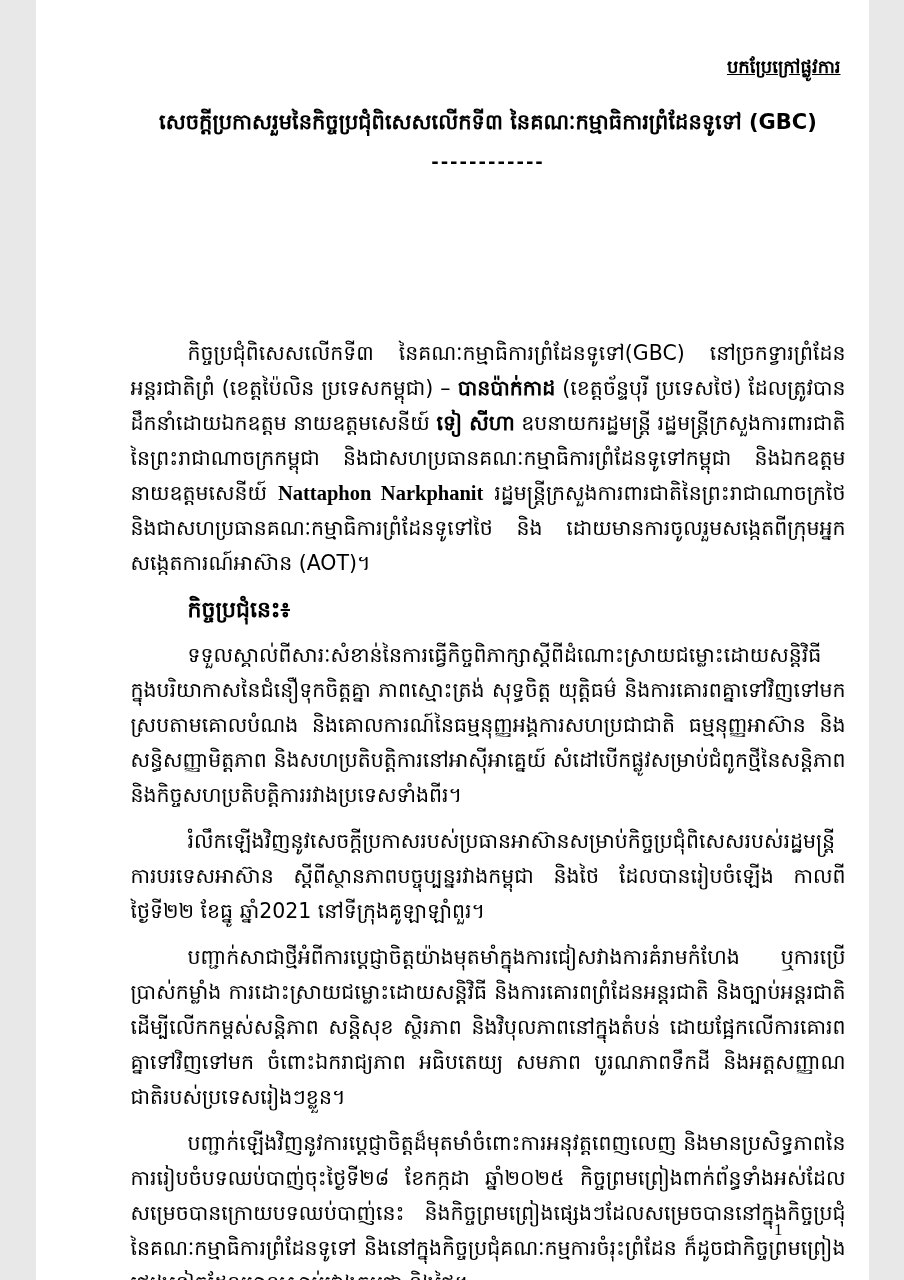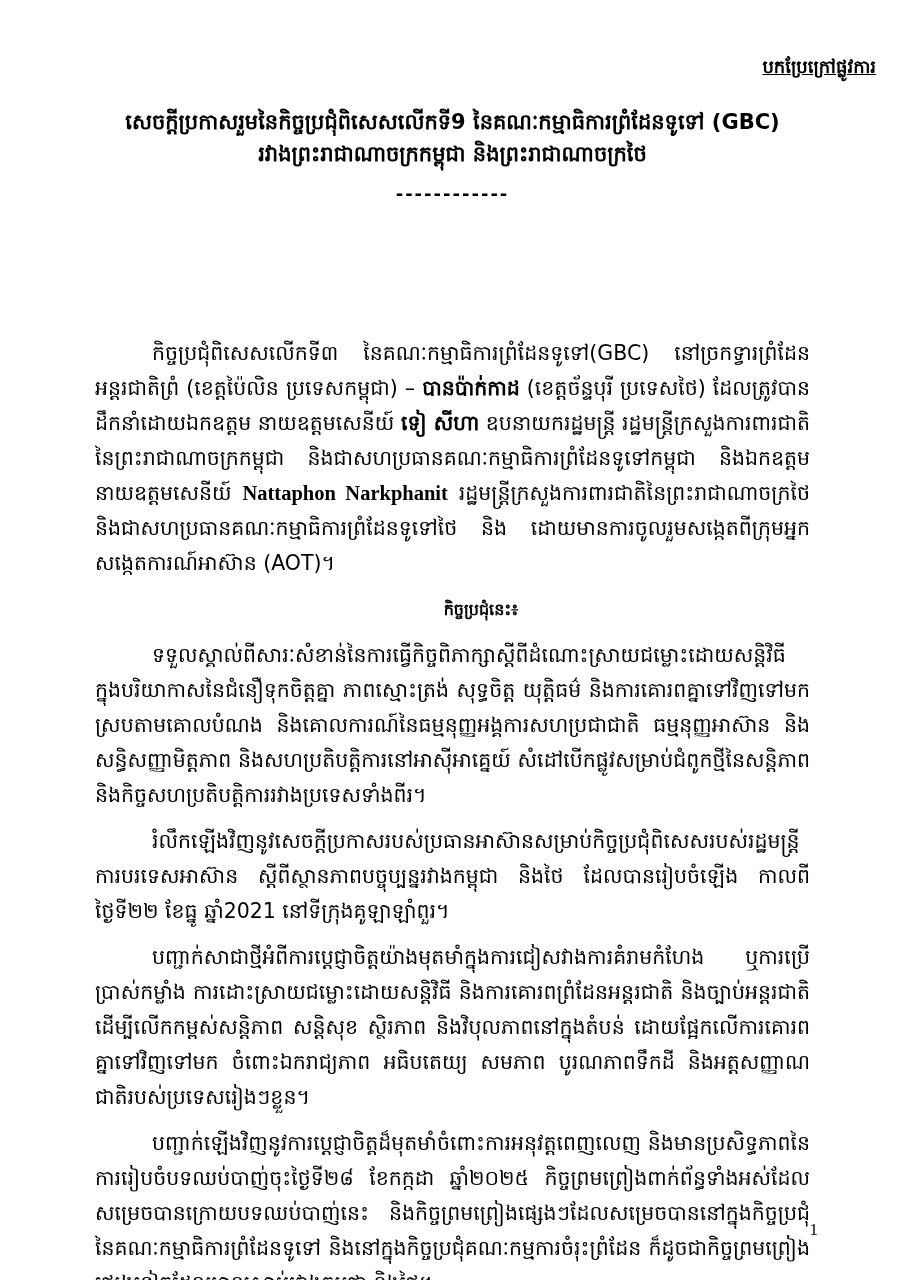--- a/index.html
+++ b/index.html
@@ -2,21 +2,21 @@
 <html lang="km"><head>
 <meta charset="utf-8">
 <style>
   html, body {
     margin: 0;
     padding: 0;
     background: #e8e8e8;
   }
   .page {
     position: relative;
-    width: 904px;
+    width: 833px;
     height: 1280px;
     margin: 0 auto;
     background: #ffffff;
     color: #000000;
     font-family: "DejaVu Sans", sans-serif;
     overflow: hidden;
   }
   .header-note {
     position: absolute;
     top: 55px;
@@ -52,24 +52,24 @@
     font-size: 20.5px;
     line-height: 35px;
     text-align: justify;
   }
   .body-block p {
     margin: 0 0 11px 0;
     text-indent: 57px;
   }
   .section-heading {
     margin: 16px 0 10px 0;
-    font-size: 16px;
+    font-size: 22px;
     font-weight: bold;
     text-indent: 0;
-    text-align: center;
+    text-align: left;
   }
   .run-bold { font-weight: bold; }
   .run-bold-latin {
     font-weight: bold;
     font-family: "Liberation Serif", serif;
   }
   .page-number {
     position: absolute;
     top: 1220px;
     right: 86px;
@@ -78,22 +78,21 @@
   }
 </style>
 </head>
 <body>
 
 <div class="page">
 
   <div class="header-note">បកប្រែក្រៅផ្លូវការ</div>
 
   <div class="title-block">
-    <span class="title-line">សេចក្តីប្រកាសរួមនៃកិច្ចប្រជុំពិសេសលើកទី9 នៃគណៈកម្មាធិការព្រំដែនទូទៅ (GBC)</span>
-    <span class="title-line">រវាងព្រះរាជាណាចក្រកម្ពុជា និងព្រះរាជាណាចក្រថៃ</span>
+    <span class="title-line">សេចក្តីប្រកាសរួមនៃកិច្ចប្រជុំពិសេសលើកទី៣ នៃគណៈកម្មាធិការព្រំដែនទូទៅ (GBC)</span>
     <span class="title-separator">------------</span>
   </div>
 
   <div class="body-block">
 
     <p>
       <span>កិច្ចប្រជុំពិសេសលើកទី៣ នៃគណៈកម្មាធិការព្រំដែនទូទៅ(GBC) នៅច្រកទ្វារព្រំដែនអន្តរជាតិព្រំ (ខេត្តប៉ៃលិន ប្រទេសកម្ពុជា) – </span><span class="run-bold">បានប៉ាក់កាដ</span><span> (ខេត្តច័ន្ទបុរី ប្រទេសថៃ) ដែលត្រូវបានដឹកនាំដោយឯកឧត្តម នាយឧត្តមសេនីយ៍ </span><span class="run-bold">ទៀ សីហា</span><span> ឧបនាយករដ្ឋមន្ត្រី រដ្ឋមន្ត្រីក្រសួងការពារជាតិនៃព្រះរាជាណាចក្រកម្ពុជា និងជាសហប្រធានគណៈកម្មាធិការព្រំដែនទូទៅកម្ពុជា និងឯកឧត្តម នាយឧត្តមសេនីយ៍ </span><span class="run-bold-latin">Nattaphon Narkphanit</span><span> រដ្ឋមន្ត្រីក្រសួងការពារជាតិនៃព្រះរាជាណាចក្រថៃ និងជាសហប្រធានគណៈកម្មាធិការព្រំដែនទូទៅថៃ និង ដោយមានការចូលរួមសង្កេតពីក្រុមអ្នកសង្កេតការណ៍អាស៊ាន (AOT)។</span>
     </p>
 
     <p class="section-heading">កិច្ចប្រជុំនេះ៖</p>

